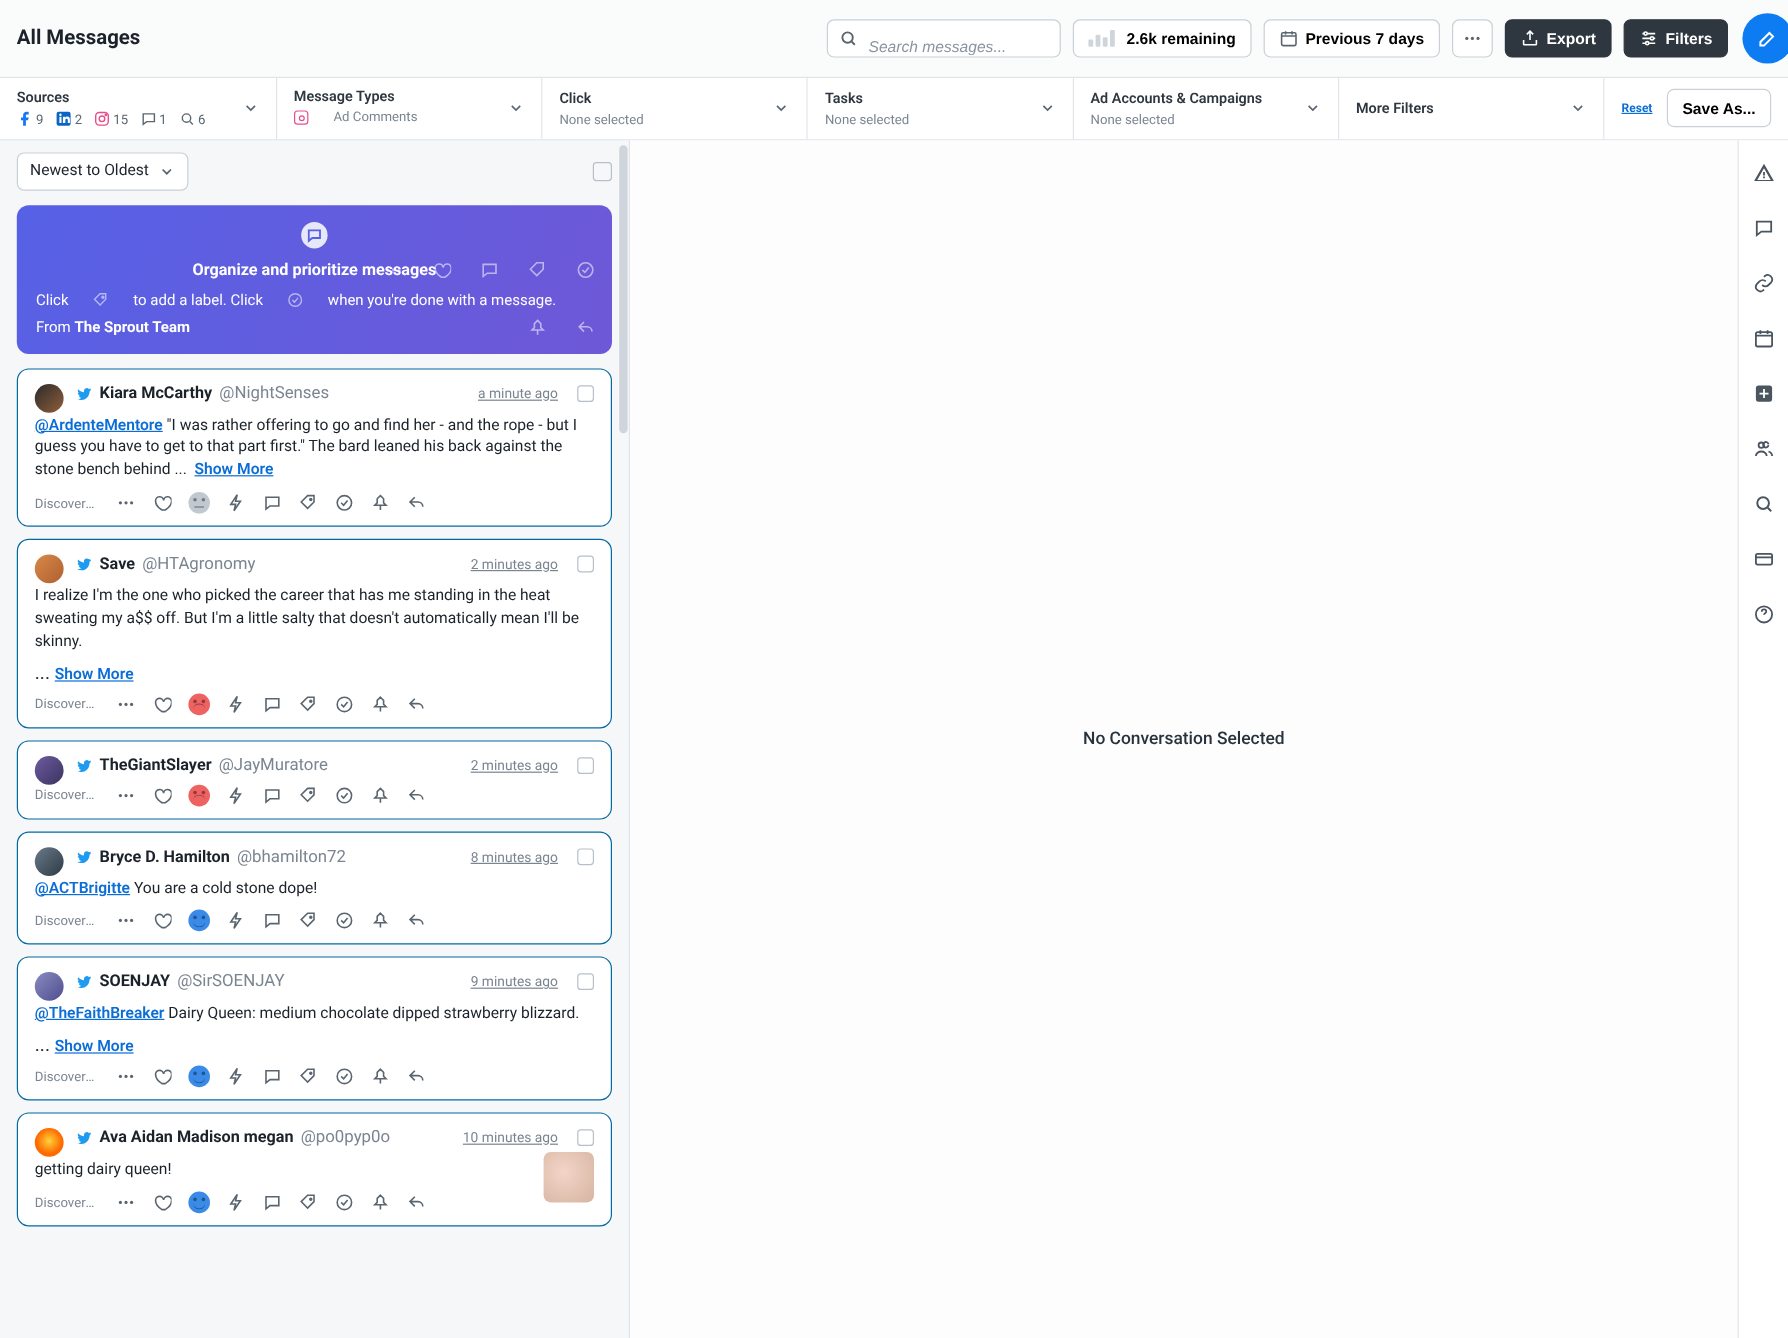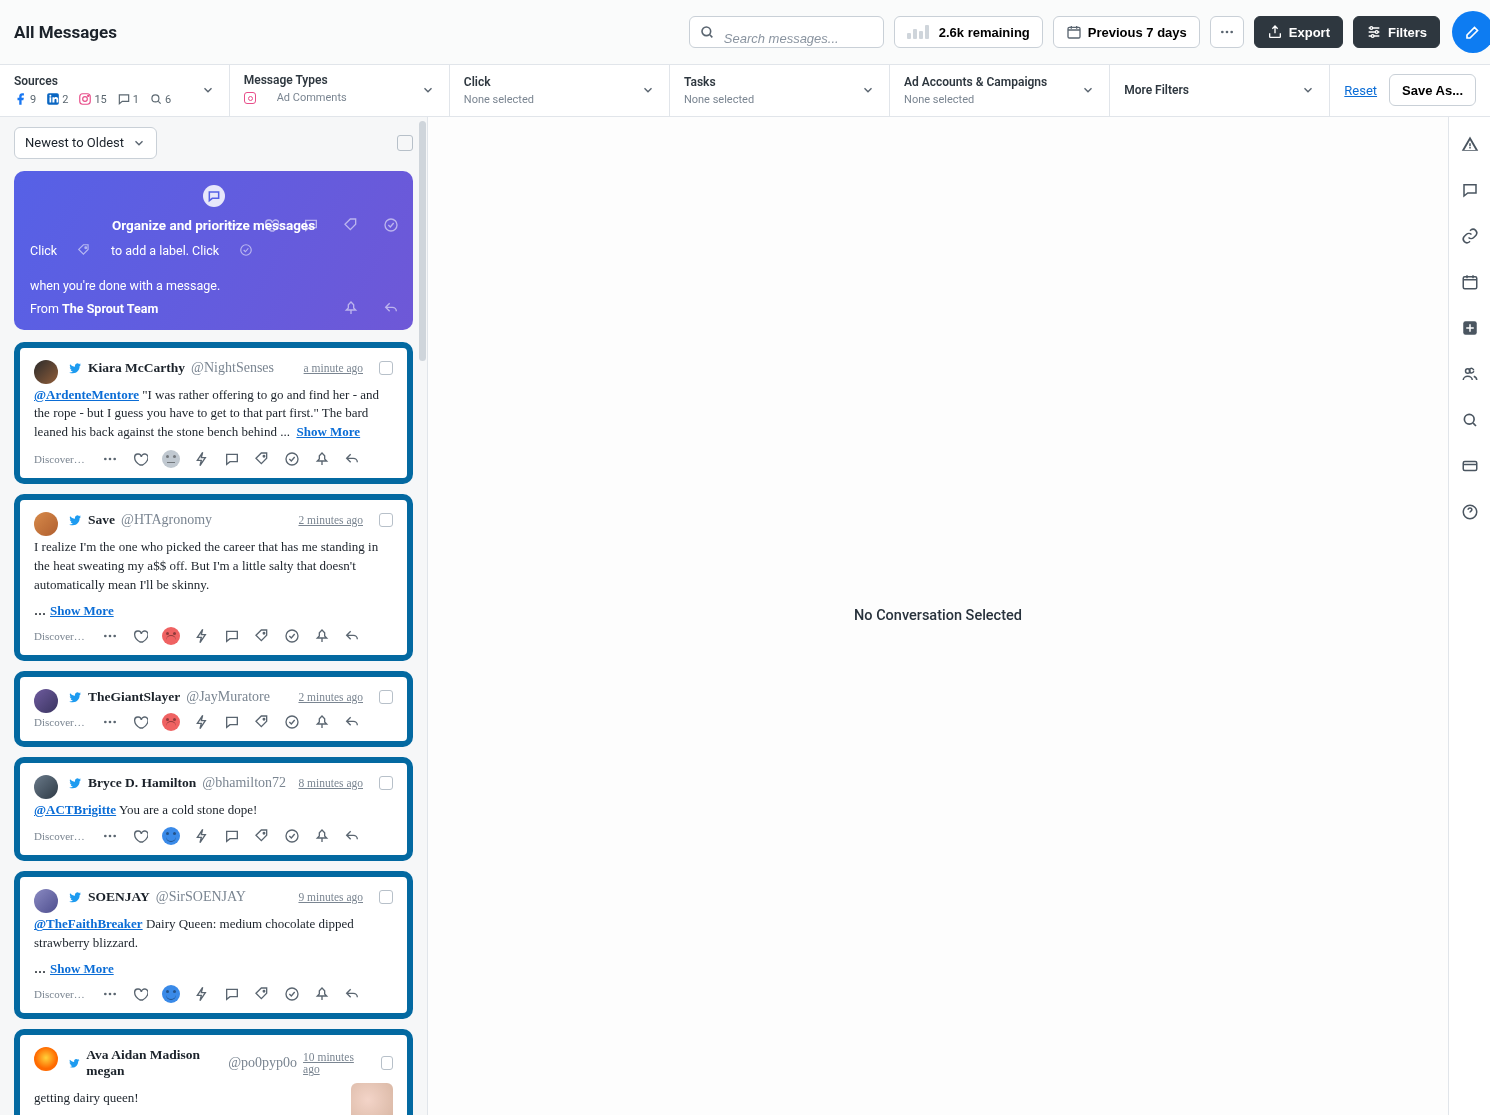--- a/index.html
+++ b/index.html
@@ -31,27 +31,27 @@
   .filtercell:last-of-type { border-right: none; }
   .filtercell .head { font-size: 12px; font-weight: 600; color: #2e373f; }
   .filtercell .sub { font-size: 11px; color: #7a8591; margin-top: 4px; }
   .filtercell .sub.icons { display: flex; align-items: center; gap: 10px; color: #5b6770; }
   .filtercell .sub.icons .src { display: inline-flex; align-items: center; gap: 2px; font-size: 11px; }
   .filtercell svg.chev { flex-shrink: 0; }
   .msg-type-chip { display: inline-flex; align-items: center; gap: 21px; font-size: 11px; color: #5b6770; }
   .msg-type-chip .ig-box { width: 12px; height: 12px; border: 1.5px solid #e84e8a; border-radius: 3px; position: relative; }
   .msg-type-chip .ig-box::after { content: ""; position: absolute; left: 3px; top: 3px; width: 3px; height: 3px; border: 1px solid #e84e8a; border-radius: 50%; }
   .filter-actions { display: flex; align-items: center; gap: 12px; padding: 0 14px; }
-  .reset-link { color: #0b6dd6; font-size: 13px; font-weight: 400; cursor: pointer; text-decoration: underline; }
+  .reset-link { color: #0b6dd6; font-size: 10px; font-weight: 700; cursor: pointer; text-decoration: underline; }
 
   
   .mainsplit { flex: 1; display: flex; min-height: 0; }
 
   
-  .leftcol { width: 428px; border-right: 1px solid #e1e5ea; display: flex; flex-direction: column; min-height: 0; position: relative; }
+  .leftcol { width: 525px; border-right: 1px solid #e1e5ea; display: flex; flex-direction: column; min-height: 0; position: relative; }
   .leftcol .scrollbar-fake { position: absolute; right: 0; top: 0; bottom: 0; width: 9px; background: transparent; }
   .leftcol .scrollbar-fake::before { content: ""; position: absolute; left: 1px; top: 4px; width: 7px; height: 240px; background: #cfd5db; border-radius: 4px; }
 
   .sort-row { display: flex; align-items: center; justify-content: space-between; padding: 10px 14px; }
   .sort-select { height: 32px; display: inline-flex; align-items: center; gap: 8px; padding: 0 10px; border: 1px solid #c9d0d7; border-radius: 6px; background: #fff; font-size: 13px; cursor: pointer; }
 
   .stream { flex: 1; overflow-y: auto; padding: 0 10px 20px 10px; }
 
   
   .tipcard { background: linear-gradient(120deg, #5661e6, #6e58d7); color: #fff; border-radius: 10px; padding: 14px 16px; margin: 2px 4px 12px 4px; position: relative; }
@@ -60,21 +60,21 @@
   .tipcard .tip-head .circ svg path { stroke: #5661e6; }
   .tipcard .tipline { font-size: 12.5px; display: flex; align-items: center; flex-wrap: wrap; gap: 20px; margin-bottom: 8px; }
   .tipcard .from { font-size: 12.5px; margin-top: 6px; }
   .tipcard .from b { font-weight: 700; }
   .tipcard .iconrow { position: absolute; right: 14px; display: flex; gap: 24px; }
   .tipcard .iconrow.r1 { top: 46px; }
   .tipcard .iconrow.r2 { bottom: 14px; }
   .ghost-ico { opacity: 0.55; }
 
   
-  .msgcard { background: #fff; border: 6px solid #0369a1; border-radius: 10px; padding: 12px 14px 10px 14px; margin: 10px 4px; position: relative; font-family: Liberation Serif, serif; }
+  .msgcard { background: #fff; border: 1px solid #0369a1; border-radius: 10px; padding: 12px 14px 10px 14px; margin: 10px 4px; position: relative; }
   .msgcard .av-in { position: absolute; left: 14px; top: 12px; width: 24px; height: 24px; border-radius: 50%; background: radial-gradient(circle at 30% 30%, #f3b, #933); }
   .msgcard .head { display: flex; align-items: center; gap: 6px; padding-left: 34px; }
   .tw-ico { color: #1d9bf0; }
   .msgcard .uname { font-size: 13.5px; font-weight: 700; }
   .msgcard .uhandle { font-size: 14px; color: #7a8591; }
   .msgcard .time { margin-left: auto; font-size: 11.5px; color: #7a8591; text-decoration: underline; cursor: pointer; }
   .msgcard .selbox { width: 14px; height: 14px; border: 1.5px solid #b7c0c9; border-radius: 3px; margin-left: 10px; cursor: pointer; }
   .msgcard .body { font-size: 13px; line-height: 1.45; margin: 10px 0 6px 0; }
   .msgcard .body .mention { color: #0b6dd6; font-weight: 600; text-decoration: underline; }
   .msgcard .showmore { color: #0b6dd6; font-weight: 600; text-decoration: underline; cursor: pointer; font-size: 13px; }

